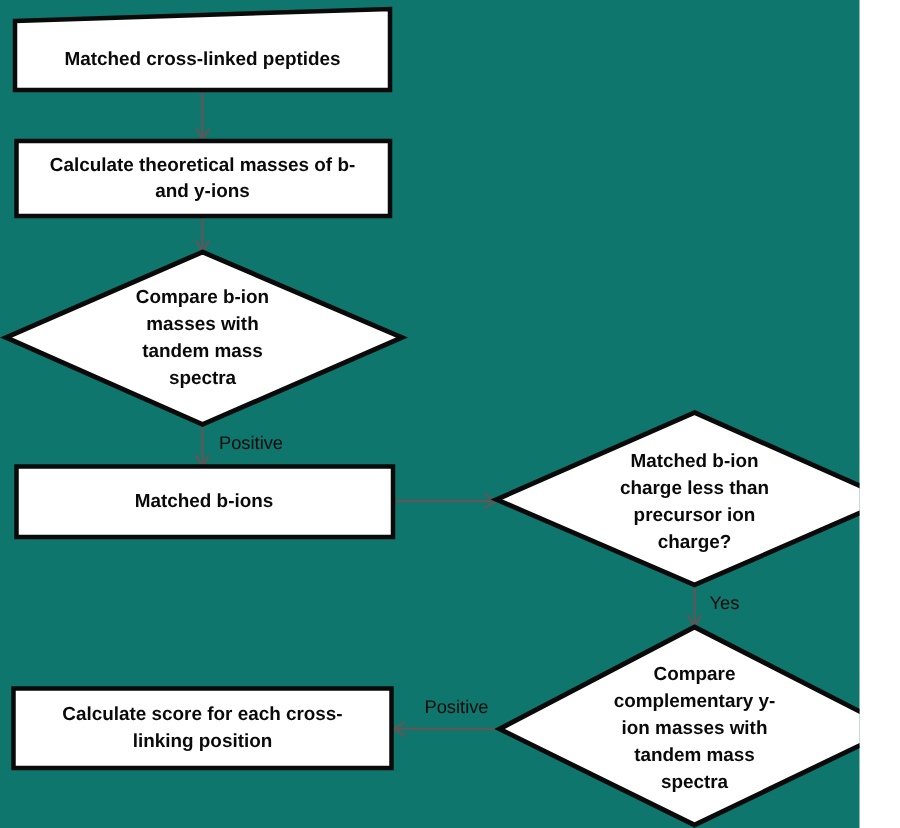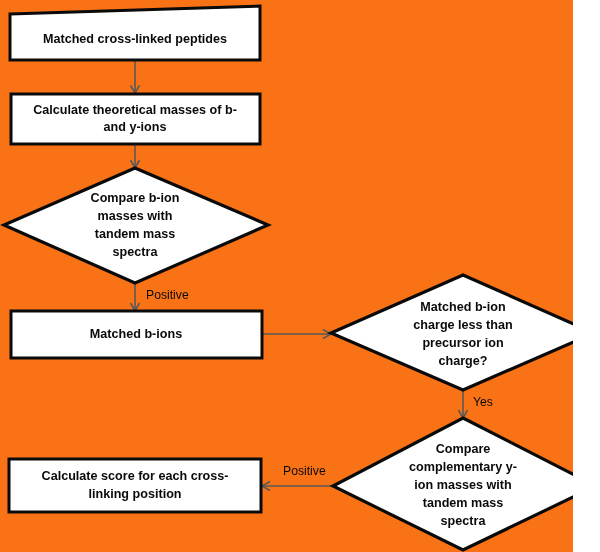--- a/index.html
+++ b/index.html
@@ -4,21 +4,21 @@
 <style>
   html, body {
     margin: 0;
     padding: 0;
     background: #ffffff;
   }
   #flowchart-root {
     position: relative;
     width: 573px;
     height: 552px;
-    background: #f97316;
+    background: #0f766e;
     overflow: hidden;
     font-family: "Liberation Sans", sans-serif;
   }
   svg.chart-surface {
     position: absolute;
     top: 0;
     left: 0;
     width: 600px;
     height: 552px;
     display: block;

